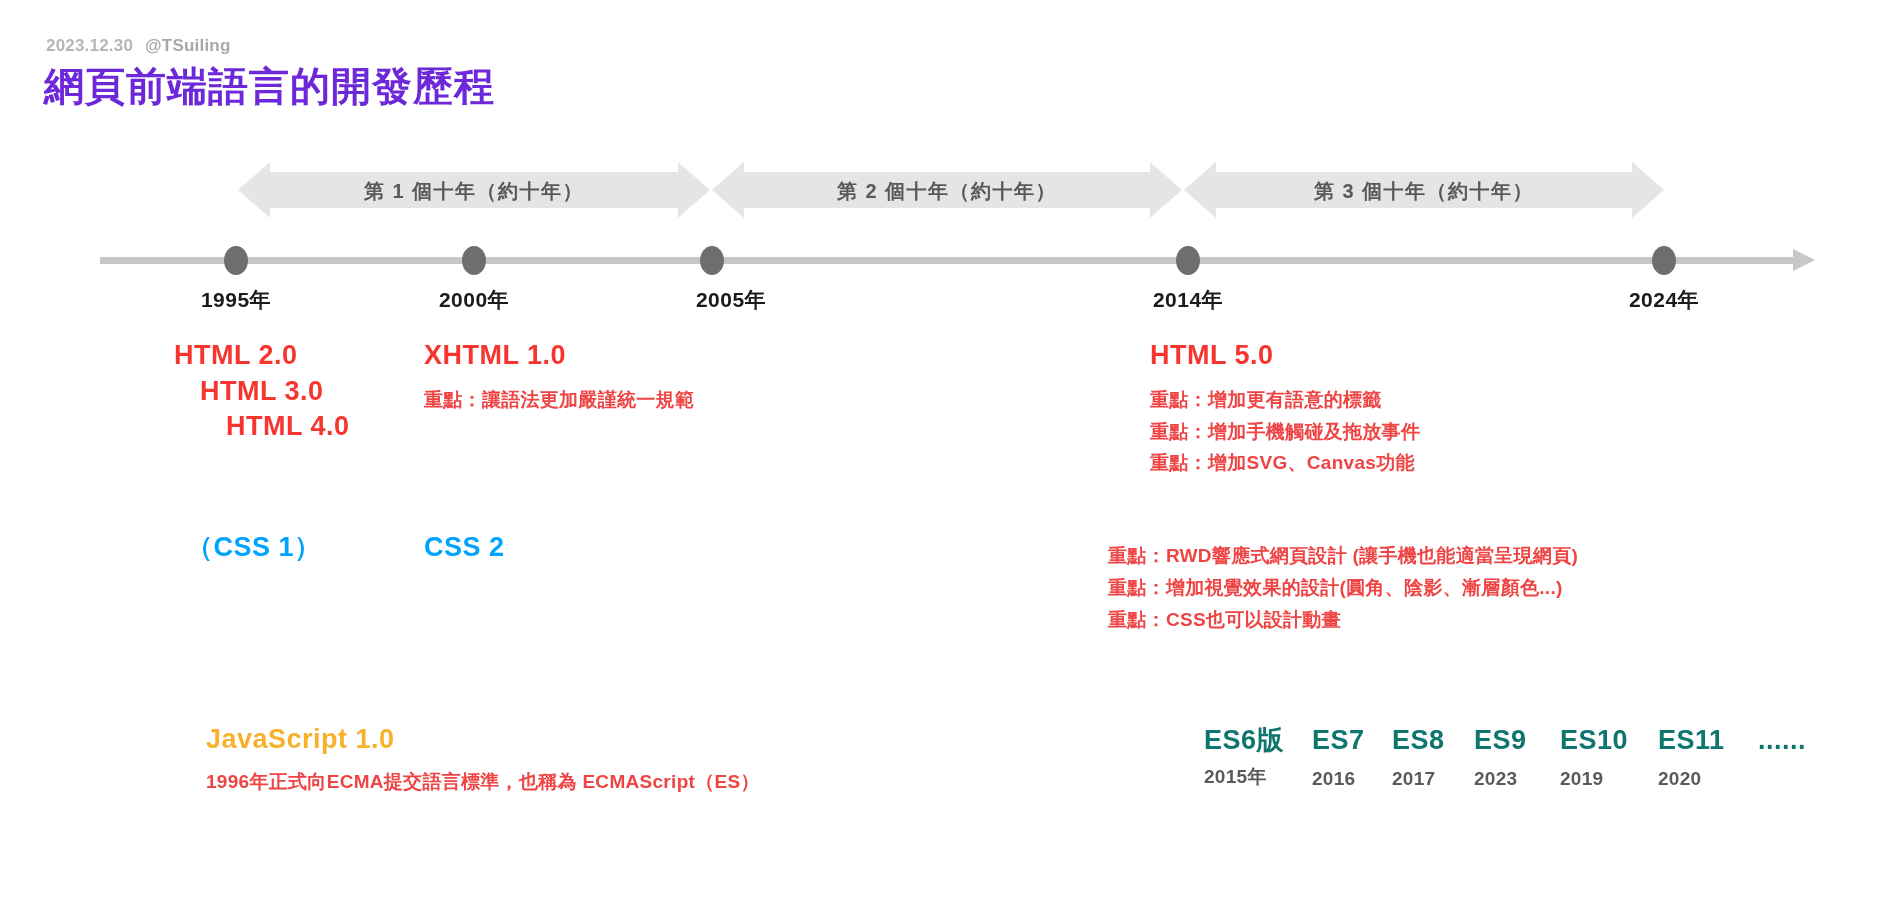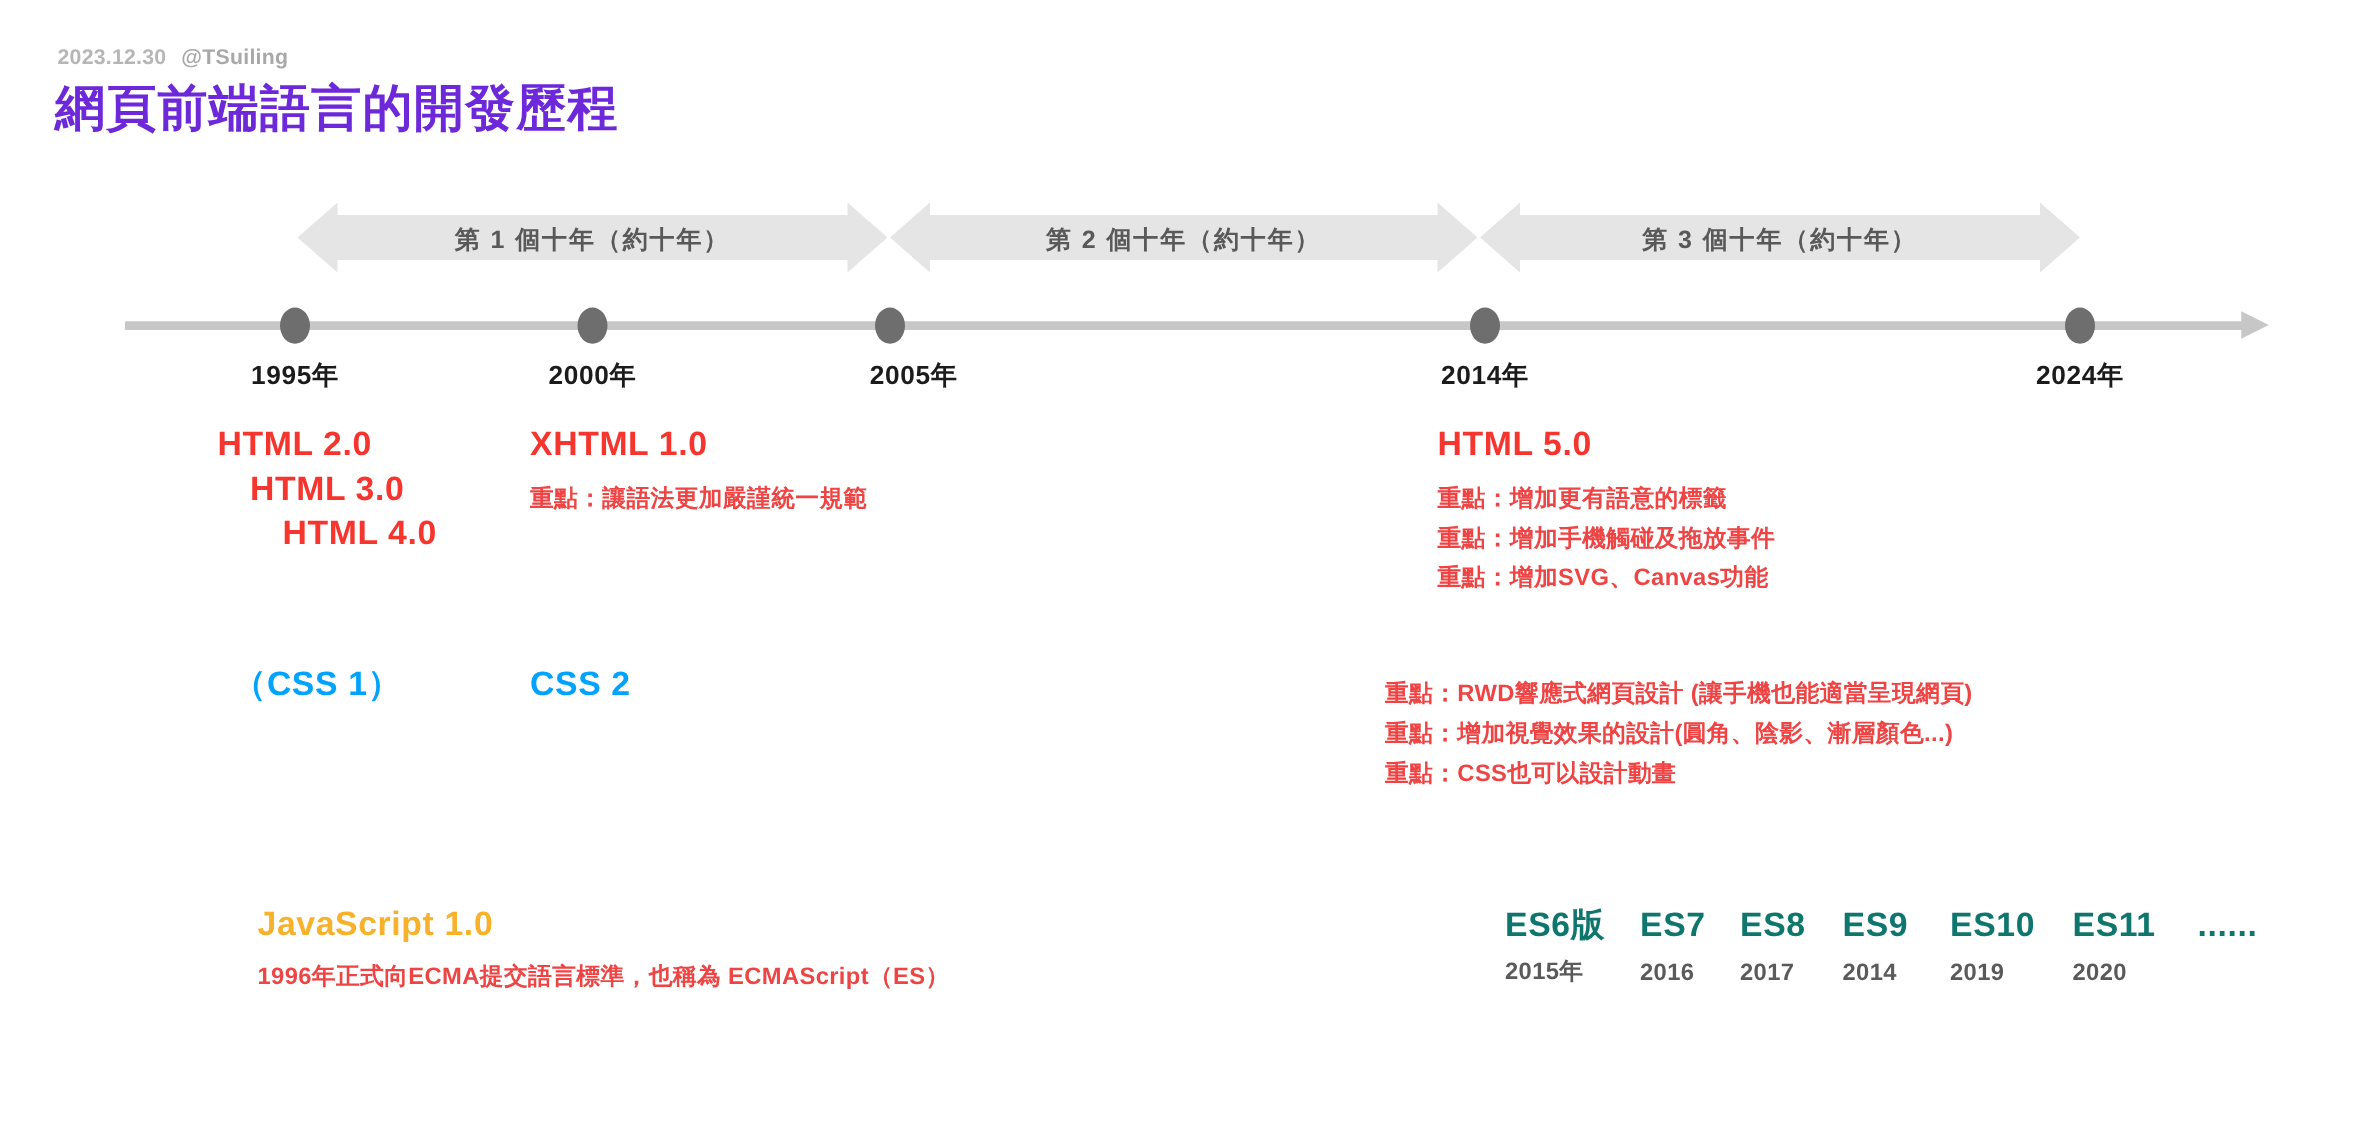--- a/index.html
+++ b/index.html
@@ -275,19 +275,19 @@
       <span class="es-item" style="width:82px;">ES8</span>
       <span class="es-item" style="width:86px;">ES9</span>
       <span class="es-item" style="width:98px;">ES10</span>
       <span class="es-item" style="width:100px;">ES11</span>
       <span class="es-item">......</span>
     </div>
     <div class="es-years">
       <span class="es-year" style="width:108px;">2015年</span>
       <span class="es-year" style="width:80px;">2016</span>
       <span class="es-year" style="width:82px;">2017</span>
-      <span class="es-year" style="width:86px;">2014</span>
+      <span class="es-year" style="width:86px;">2023</span>
       <span class="es-year" style="width:98px;">2019</span>
       <span class="es-year">2020</span>
     </div>
   </div>
 
 </div>
 
 </body></html>

